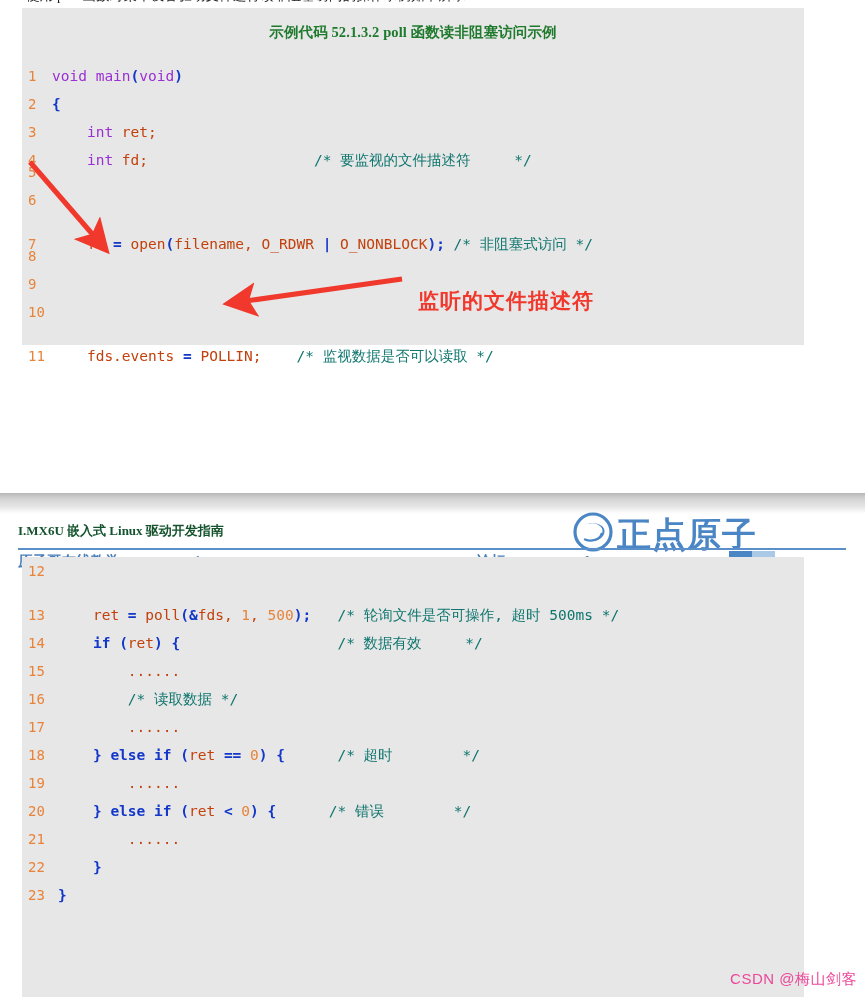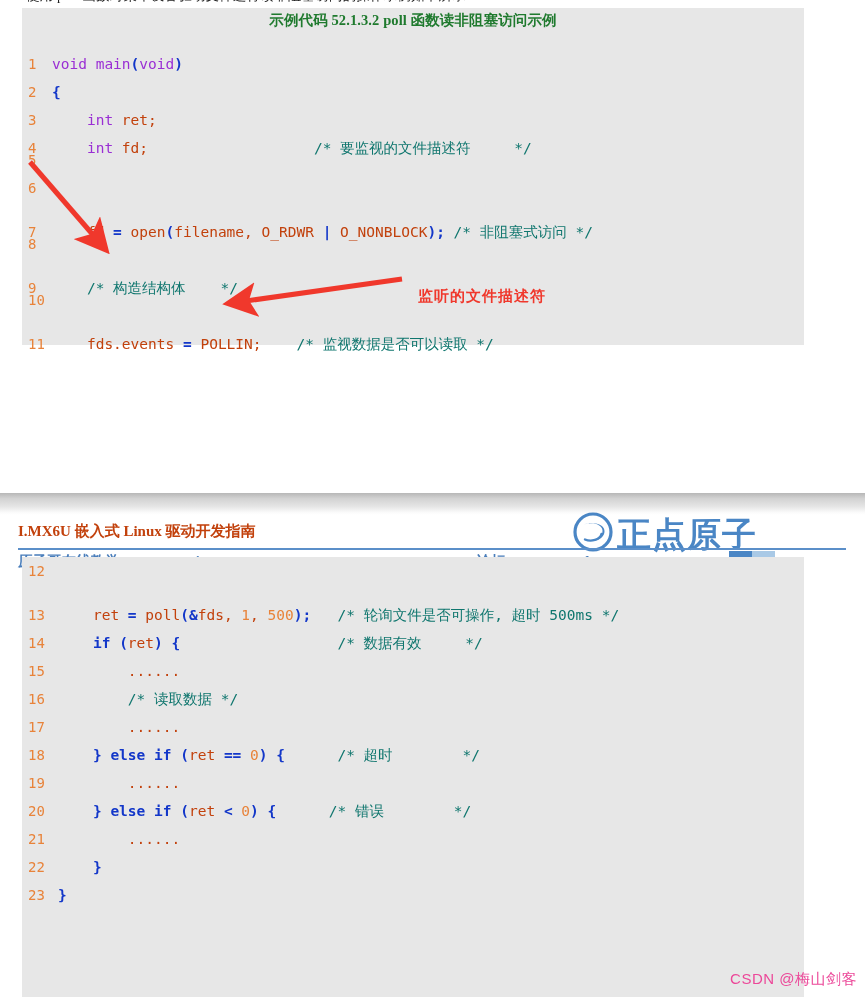--- a/index.html
+++ b/index.html
@@ -62,21 +62,21 @@
   }
   #code-top    { top: 8px;  height: 337px; }
   #code-bottom { top: 42px; height: 440px; }
 
   .code-title {
     text-align: center;
     color: #1f7a2e;
     font-family: "Liberation Serif", serif;
     font-size: 14.5px;
     font-weight: 600;
-    padding-top: 3px;
+    padding-top: 15px;
     padding-bottom: 4px;
     letter-spacing: .1px;
   }
 
   .code-line {
     display: flex;
     align-items: baseline;
     height: 28px;
     font-size: 14.5px;
     line-height: 28px;
@@ -102,21 +102,21 @@
   .num  { color: #e8833a; }
   .cmt  { color: #0f766e; }
   .plain{ color: #c2410c; }
 
   
   .annot-text {
     position: absolute;
     color: #f0382c;
     font-family: "Liberation Sans", sans-serif;
     font-weight: bold;
-    font-size: 15px;
+    font-size: 21px;
     white-space: nowrap;
     letter-spacing: 1px;
   }
   .arrow-svg { position: absolute; overflow: visible; }
 
   
   .page-number {
     position: absolute;
     left: 0;
     width: 865px;
@@ -133,22 +133,22 @@
     top: 0;
     width: 865px;
     height: 72px;
   }
   .hdr-title {
     position: absolute;
     left: 18px;
     top: 7px;
     font-family: "Liberation Serif", serif;
     font-weight: bold;
-    font-size: 15px;
-    color: #c2410c;
+    font-size: 13px;
+    color: #14532d;
     white-space: nowrap;
   }
   .hdr-rule {
     position: absolute;
     left: 18px;
     top: 33px;
     width: 828px;
     height: 2px;
     background: #5b8fc9;
   }
@@ -220,21 +220,21 @@
     <div class="code-title">示例代码 52.1.3.2 poll 函数读非阻塞访问示例</div>
     <div id="code-top-lines">
         <div class="code-line"><span class="ln">1</span><span class="code-text"><span class="kw">void </span><span class="fn">main</span><span class="punc">(</span><span class="kw">void</span><span class="punc">)</span></span></div>
         <div class="code-line"><span class="ln">2</span><span class="code-text"><span class="punc">{</span></span></div>
         <div class="code-line"><span class="ln">3</span><span class="code-text"><span class="plain">    </span><span class="kw">int</span><span class="plain"> ret;</span></span></div>
         <div class="code-line"><span class="ln">4</span><span class="code-text"><span class="plain">    </span><span class="kw">int</span><span class="plain"> fd;                   </span><span class="cmt">/* 要监视的文件描述符     */</span></span></div>
         <div class="code-line"><span class="ln">5</span></div>
         <div class="code-line"><span class="ln">6</span><span class="code-text"><span class="plain"></span></span></div>
         <div class="code-line"><span class="ln">7</span><span class="code-text"><span class="plain">    fd </span><span class="punc">=</span><span class="plain"> open</span><span class="punc">(</span><span class="plain">filename, O_RDWR </span><span class="punc">|</span><span class="plain"> O_NONBLOCK</span><span class="punc">);</span><span class="plain"> </span><span class="cmt">/* 非阻塞式访问 */</span></span></div>
         <div class="code-line"><span class="ln">8</span><span class="code-text"><span class="plain"></span></span></div>
-        <div class="code-line"><span class="ln">9</span><span class="code-text"><span class="plain">    </span><span class="cmt">/* 构造结构体    */</span></span></div>
+        <div class="code-line"><span class="ln">9</span></div>
         <div class="code-line"><span class="ln">10</span></div>
         <div class="code-line"><span class="ln">11</span><span class="code-text"><span class="plain">    fds.events </span><span class="punc">=</span><span class="plain"> POLLIN;    </span><span class="cmt">/* 监视数据是否可以读取 */</span></span></div>
       </div>
   </div>
 
   <svg class="arrow-svg" style="left:24px; top:158px;" width="100" height="95" viewBox="0 0 100 95">
     <defs>
       <marker id="ah1" markerWidth="7" markerHeight="7" refX="2.2" refY="3.5" orient="auto" markerUnits="strokeWidth">
         <path d="M0,0 L7,3.5 L0,7 L1.6,3.5 z" fill="#f0382c"></path>
       </marker>

